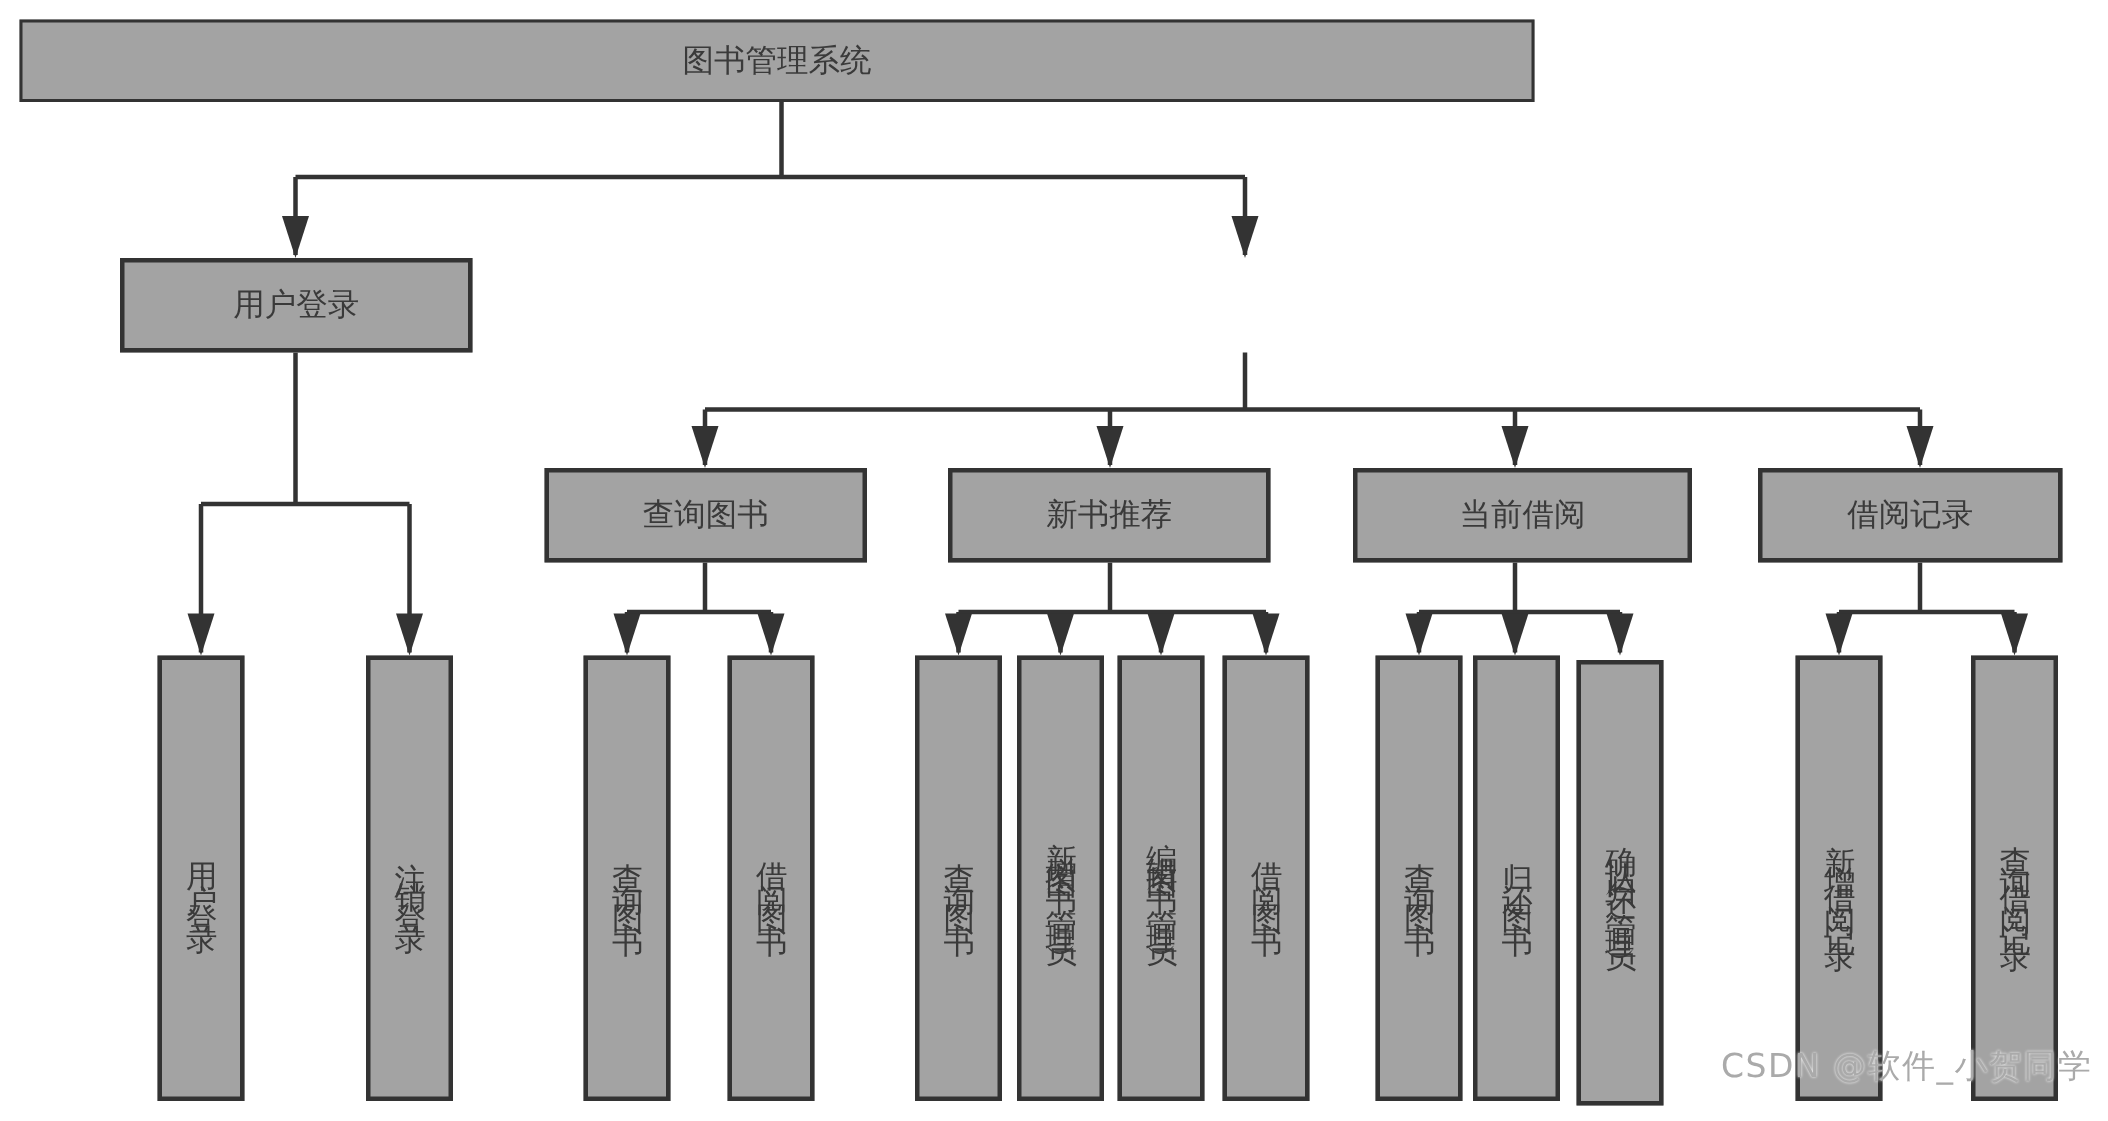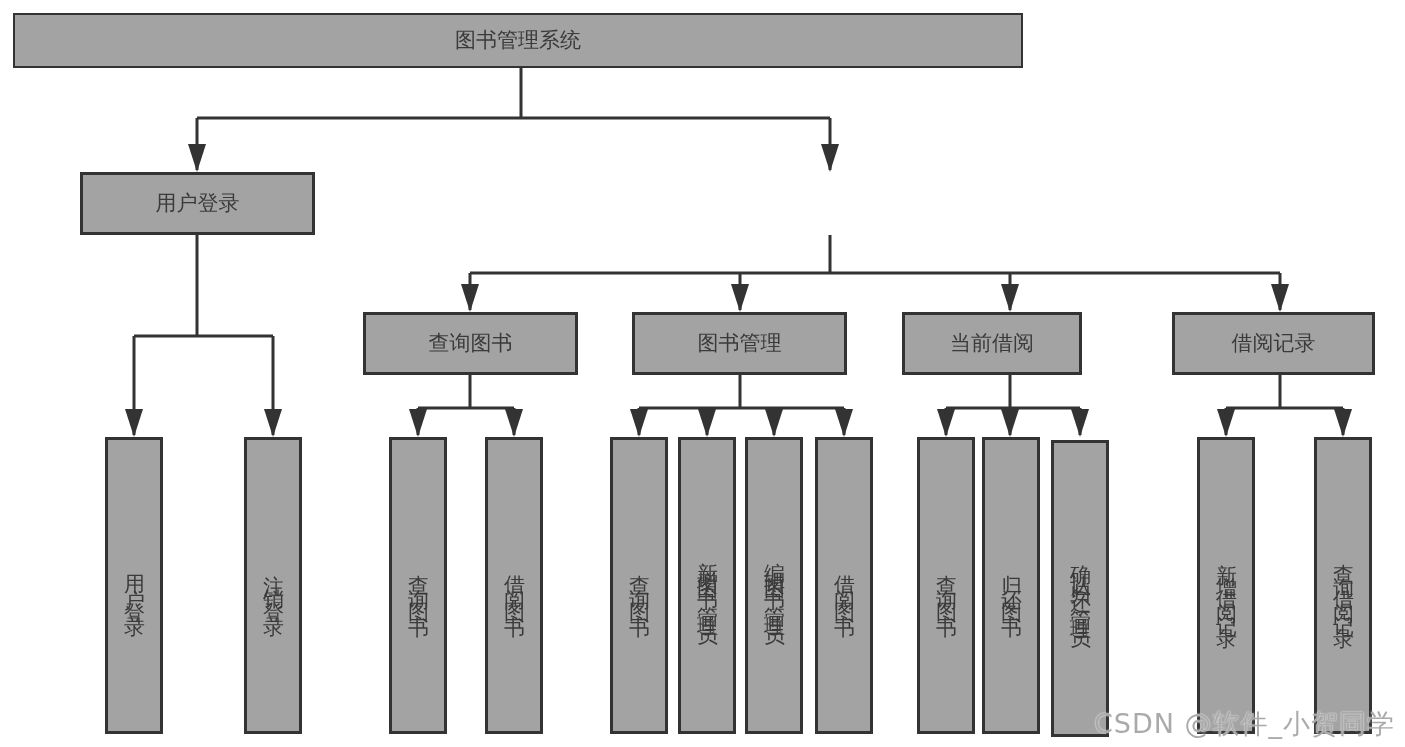--- a/index.html
+++ b/index.html
@@ -45,22 +45,22 @@
     text-orientation:mixed;
     letter-spacing:14px;
     line-height:1;
     white-space:normal;
   }
   .box.tall.long{letter-spacing:9px;}
   .box.tall.med{letter-spacing:13px;}
   .watermark{
     position:absolute;
     right:10px;
-    bottom:5px;
-    font-size:27px;
+    bottom:21px;
+    font-size:22px;
     color:var(--watermark);
     z-index:2;
     letter-spacing:1px;
     text-shadow:0 0 2px #ffffff;
     margin-left:31px;
   }
 </style>
 </head>
 <body>
 
@@ -104,22 +104,22 @@
       <polygon points="1217,409 1235,409 1226,437"></polygon>
       <polygon points="1334,409 1352,409 1343,437"></polygon>
     </g>
   </svg>
 
   <div class="box root" style="left:13px;top:13px;width:1010px;height:55px">图书管理系统</div>
 
   <div class="box" style="left:80px;top:172px;width:235px;height:63px">用户登录</div>
 
   <div class="box" style="left:363px;top:312px;width:215px;height:63px">查询图书</div>
-  <div class="box" style="left:632px;top:312px;width:215px;height:63px">图书管理</div>
-  <div class="box" style="left:902px;top:312px;width:180px;height:63px">当前借阅</div>
+  <div class="box" style="left:632px;top:312px;width:215px;height:63px">新书推荐</div>
+  <div class="box" style="left:902px;top:312px;width:226px;height:63px">当前借阅</div>
   <div class="box" style="left:1172px;top:312px;width:203px;height:63px">借阅记录</div>
 
   <div class="box tall" style="left:105px;top:437px;width:58px;height:297px">用户登录</div>
   <div class="box tall" style="left:244px;top:437px;width:58px;height:297px">注销登录</div>
 
   <div class="box tall" style="left:389px;top:437px;width:58px;height:297px">查询图书</div>
   <div class="box tall" style="left:485px;top:437px;width:58px;height:297px">借阅图书</div>
 
   <div class="box tall" style="left:610px;top:437px;width:58px;height:297px">查询图书</div>
   <div class="box tall long" style="left:678px;top:437px;width:58px;height:297px">新增图书（管理员）</div>

